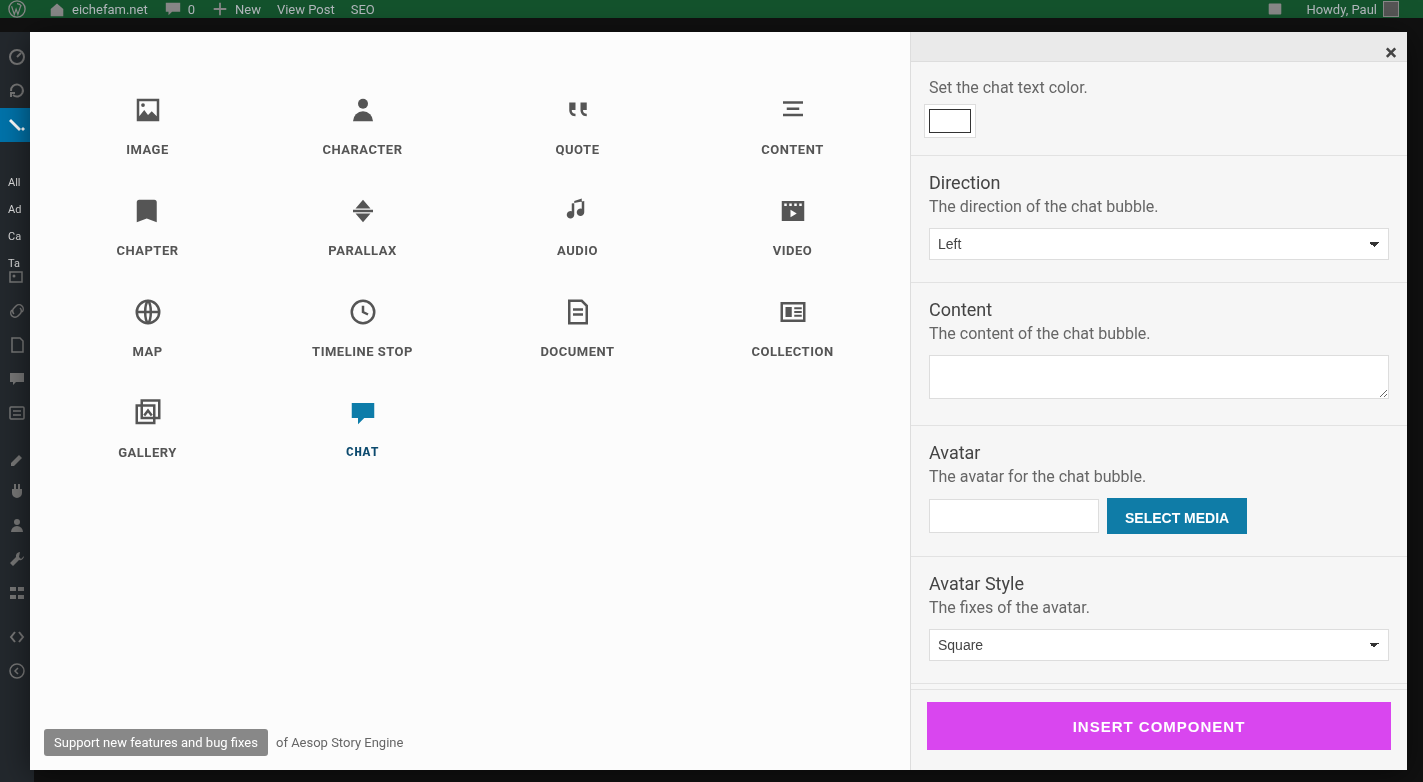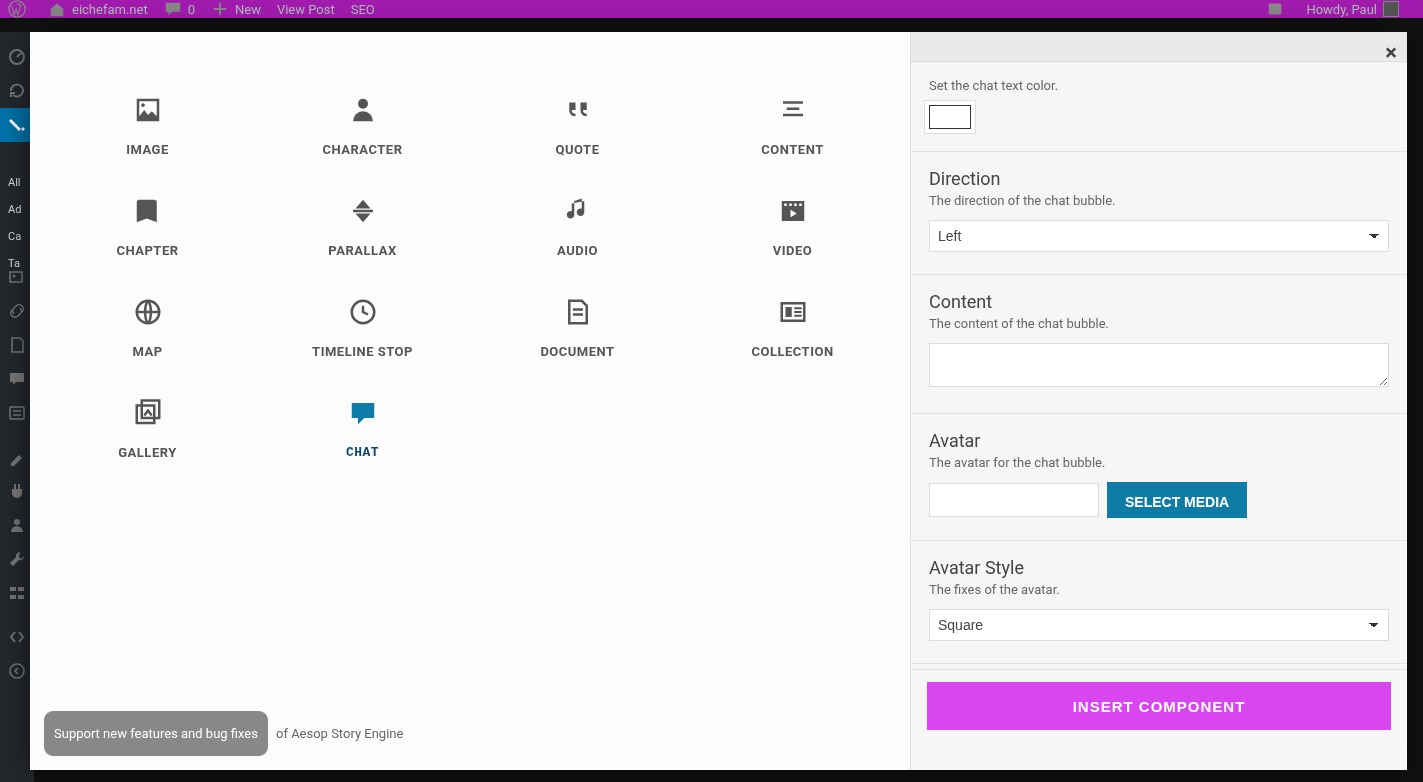--- a/index.html
+++ b/index.html
@@ -8,21 +8,21 @@
   background: #111;
   width: 1423px;
   height: 782px;
   overflow: hidden;
   position: relative;
 }
 
 
 .wp-adminbar {
   height: 18px;
-  background: #a21caf;
+  background: #14532d;
   color: #b4b9be;
   display: flex;
   align-items: center;
   font-size: 13px;
   padding: 0 8px;
 }
 .wp-adminbar .ab-item { display: flex; align-items: center; margin-right: 16px; color: #b4b9be; cursor: pointer; }
 .wp-adminbar .ab-item svg { width: 18px; height: 18px; fill: #888; margin-right: 6px; }
 .wp-adminbar .right { margin-left: auto; display: flex; align-items: center; }
 .wp-adminbar .avatar-box { width: 16px; height: 16px; background: #555; margin-left: 6px; border: 1px solid #888; }
@@ -81,22 +81,22 @@
 .component-item .ci-label { font-size: 13px; font-weight: 700; letter-spacing: 0.5px; text-transform: uppercase; }
 
 .support-bar {
   position: absolute;
   left: 14px; bottom: 14px;
   display: flex; align-items: center;
   font-size: 13px;
 }
 .support-btn {
   background: #888; color: #fff;
-  padding: 15px 10px;
-  border-radius: 9px;
+  padding: 6px 10px;
+  border-radius: 3px;
   margin-right: 8px;
 }
 .support-text { color: #666; }
 
 
 .right-panel {
   width: 497px;
   border-left: 1px solid #ddd;
   background: #f6f6f6;
   display: flex; flex-direction: column;
@@ -122,21 +122,21 @@
   border-bottom: 1px solid #ddd;
 }
 .option-block {
   padding: 16px 18px 22px 18px;
   border-bottom: 1px solid #e2e2e2;
 }
 .option-title {
   font-size: 18px; color: #444; margin-bottom: 4px; font-weight: 400;
 }
 .option-desc {
-  font-size: 13px; color: #666; margin-bottom: 12px;
+  font-size: 16px; color: #666; margin-bottom: 12px;
 }
 .color-swatch {
   width: 42px; height: 24px;
   background: #fff;
   border: 1px solid #333;
   box-shadow: 0 0 0 4px #fff, 0 0 0 5px #ddd;
   cursor: pointer;
 }
 .select-input {
   width: 100%; height: 32px;

